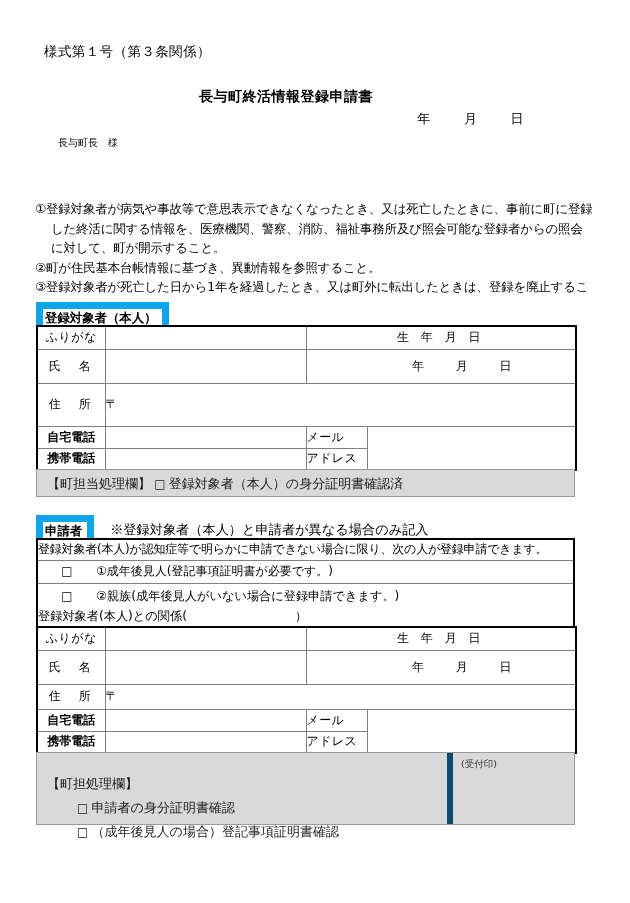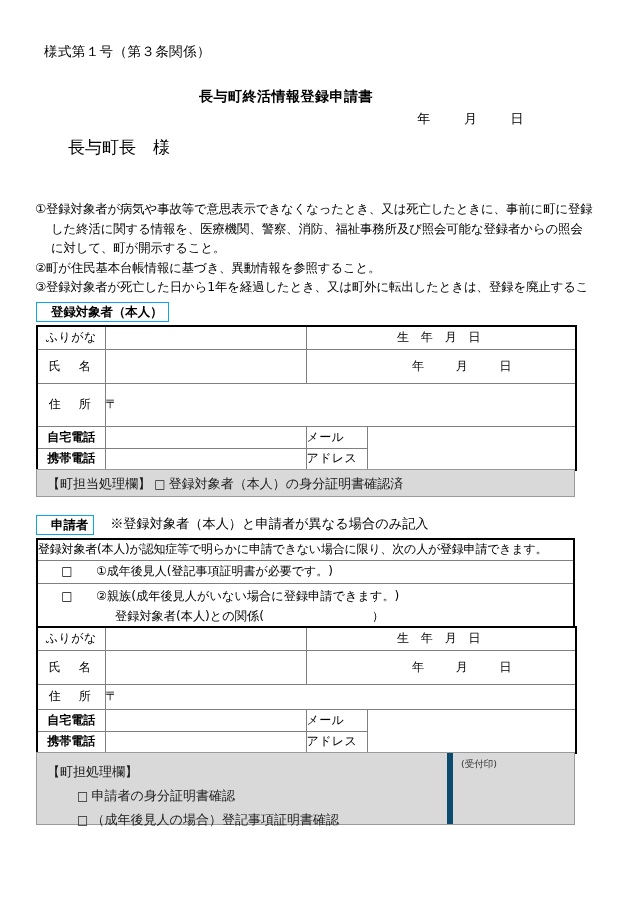--- a/index.html
+++ b/index.html
@@ -48,23 +48,23 @@
     right: 48px;
     top: 110px;
     font-size: 13px;
     letter-spacing: 0.4px;
     white-space: nowrap;
   }
   .date-line span { display: inline-block; }
   .date-line .gap { width: 26px; }
   .addressee {
     position: absolute;
-    left: 68px;
+    left: 58px;
     top: 136px;
-    font-size: 17px;
+    font-size: 10px;
     white-space: nowrap;
   }
   .intro {
     position: absolute;
     left: 68px;
     top: 158px;
     font-size: 13.5px;
     white-space: nowrap;
   }
 
@@ -82,22 +82,22 @@
     display: block;
     padding-left: 16px;
     text-indent: -16px;
     margin: 0;
     letter-spacing: -0.1px;
   }
 
   
   .tag-box {
     display: inline-block;
-    border: 1px solid #0ea5e9;
-    padding: 1px 5px 2px 14px;
+    border: 7px solid #0ea5e9;
+    padding: 1px 5px 2px 2px;
     font-family: "DejaVu Sans", "Liberation Sans", sans-serif;
     font-size: 12.4px;
     font-weight: bold;
     line-height: 15px;
     background: #fff;
   }
   .sec1-head {
     position: absolute;
     left: 36px;
     top: 302px;
@@ -211,21 +211,20 @@
   }
   .opt-line {
     font-family: "DejaVu Sans", "Liberation Sans", sans-serif;
     font-size: 12.2px;
     white-space: nowrap;
   }
   .opt-box { display: inline-block; width: 58px; text-align: center; }
   .rel-line {
     font-family: "DejaVu Sans", "Liberation Sans", sans-serif;
     font-size: 12.2px;
-    padding-left: 77px;
     white-space: nowrap;
   }
   .rel-gap { display: inline-block; width: 108px; }
   .stamp-lbl {
     font-family: "DejaVu Sans", "Liberation Sans", sans-serif;
     font-size: 9.5px;
     color: #333;
   }
 </style>
 </head>
@@ -375,21 +374,21 @@
       <tr style="height:22px;">
         <td class="lbl-sans">携帯電話</td>
         <td></td>
         <td class="mail-lbl">アドレス</td>
       </tr>
     </tbody>
   </table>
 
   <div class="proc-row" style="left:36px; top:752px; width:539px; height:73px;">
     <div style="position:absolute; left:0; top:0; width:410px; height:100%;">
-      <div class="proc-line" style="padding:8px 0 0 10px;">【町担処理欄】</div>
+      <div class="proc-line" style="padding:20px 0 0 10px;">【町担処理欄】</div>
       <div class="proc-line" style="padding:2px 0 0 40px;">
         <span class="cbx">□</span>
         <span>申請者の身分証明書確認</span>
       </div>
       <div class="proc-line" style="padding:2px 0 0 40px;">
         <span class="cbx">□</span>
         <span>（成年後見人の場合）登記事項証明書確認</span>
       </div>
     </div>
     <div style="position:absolute; left:410px; top:0; width:129px; height:100%; border-left:6px solid #0c4a6e; box-sizing:border-box;">

